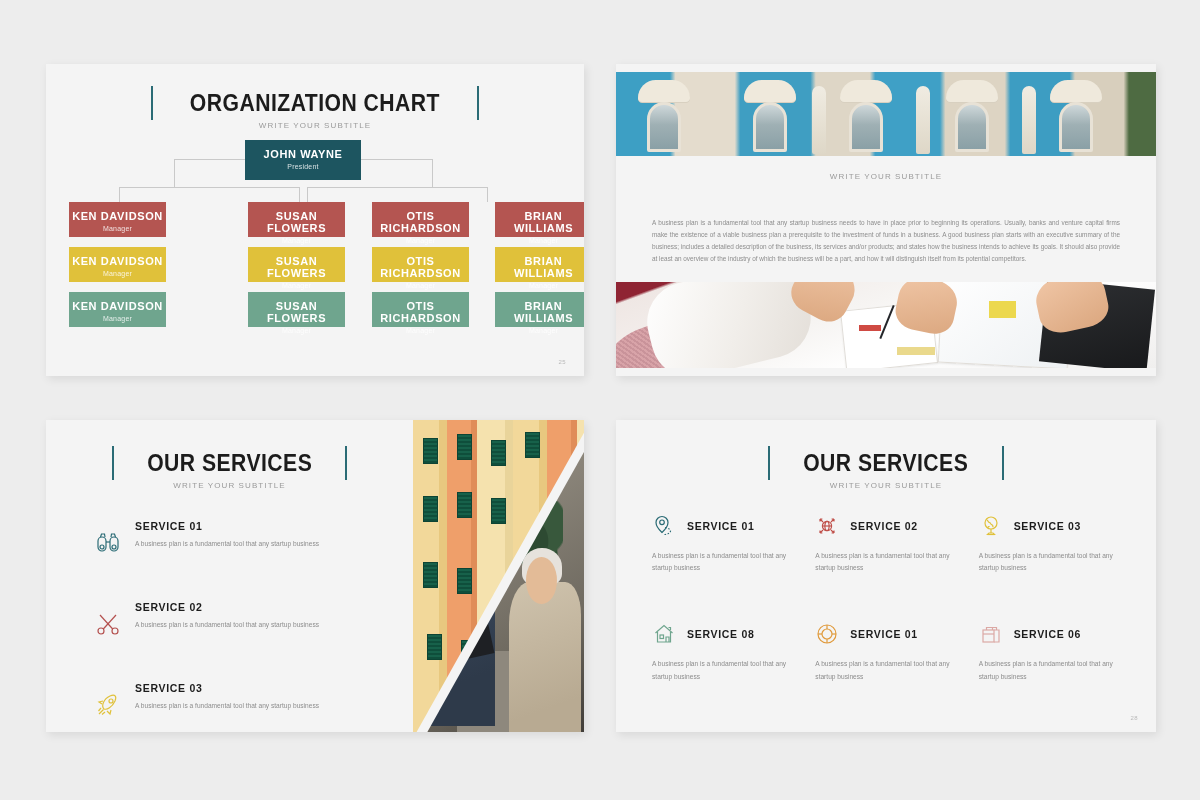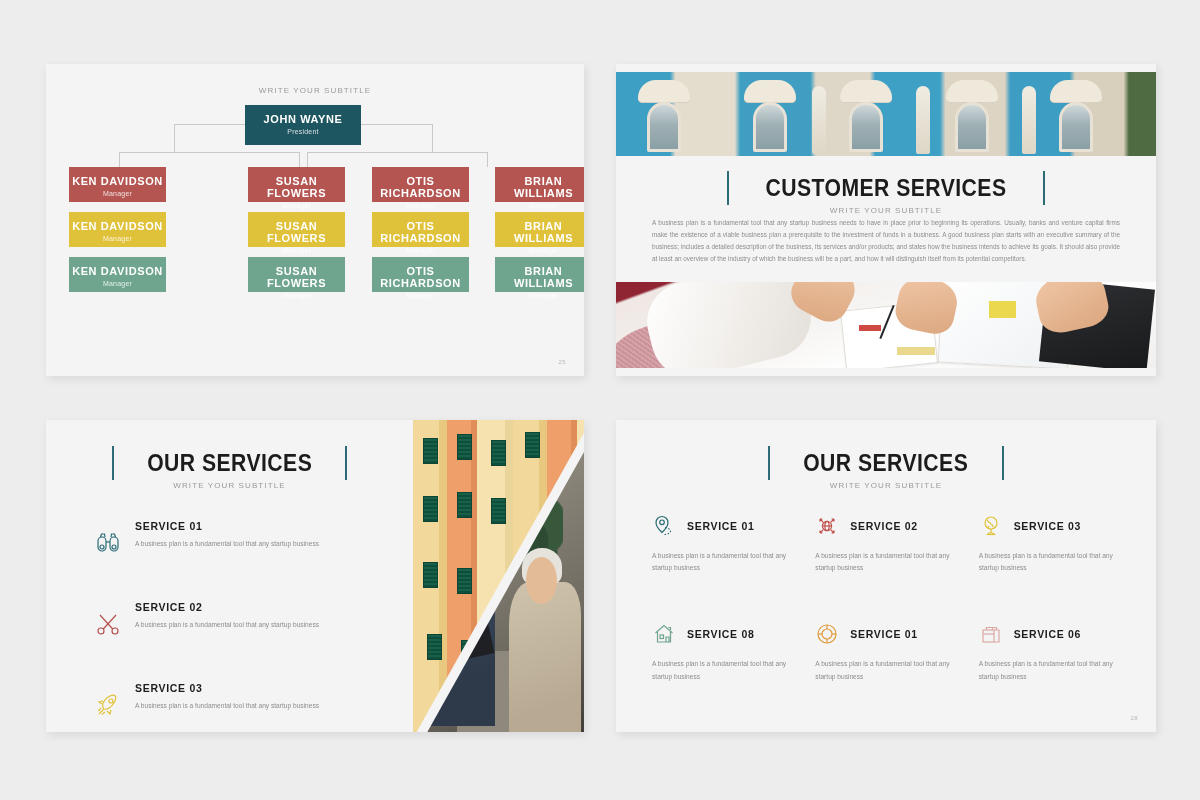--- a/index.html
+++ b/index.html
@@ -336,20 +336,25 @@
 
   svg { display: block; overflow: visible; }
 </style>
 </head>
 <body>
 
 <div class="deck">
 
   <div class="slide" id="slide-org">
     <div class="title-block" style="margin-top:22px;">
+      <div class="title-row">
+        <div class="title-bar"></div>
+        <div class="title-main">ORGANIZATION CHART</div>
+        <div class="title-bar"></div>
+      </div>
       <div class="title-sub">WRITE YOUR SUBTITLE</div>
     </div>
 
     <div class="org-body">
 
       <div class="conn" style="left:128px; top:19px; width:71px; height:1px;"></div>
       <div class="conn" style="left:315px; top:19px; width:71px; height:1px;"></div>
       <div class="conn" style="left:128px; top:19px; width:1px; height:28px;"></div>
       <div class="conn" style="left:386px; top:19px; width:1px; height:28px;"></div>
       <div class="conn" style="left:73px;  top:47px; width:180px; height:1px;"></div>
@@ -433,25 +438,20 @@
         <div class="caryatid" style="left:300px;"></div>
         <div class="orn" style="left:330px;"></div>
         <div class="win" style="left:339px;"></div>
         <div class="caryatid" style="left:406px;"></div>
         <div class="orn" style="left:434px;"></div>
         <div class="win" style="left:443px;"></div>
       </div>
     </div>
 
     <div class="title-block" style="position:absolute; left:0; right:0; top:107px;">
-      <div class="title-row">
-        <div class="title-bar"></div>
-        <div class="title-main">CUSTOMER SERVICES</div>
-        <div class="title-bar"></div>
-      </div>
       <div class="title-sub">WRITE YOUR SUBTITLE</div>
     </div>
 
     <div class="body-copy" style="top:153px;">A business plan is a fundamental tool that any startup business needs to have in place prior to beginning its operations. Usually, banks and venture capital firms make the existence of a viable business plan a prerequisite to the investment of funds in a business. A good business plan starts with an executive summary of the business; includes a detailed description of the business, its services and/or products; and states how the business intends to achieve its goals. It should also provide at least an overview of the industry of which the business will be a part, and how it will distinguish itself from its potential competitors.</div>
 
     <div class="photo photo-bottom">
       <div class="meeting">
         <div class="m-pinkhat"></div>
         <div class="m-sleeve"></div>
         <div class="m-doc d1"></div>

